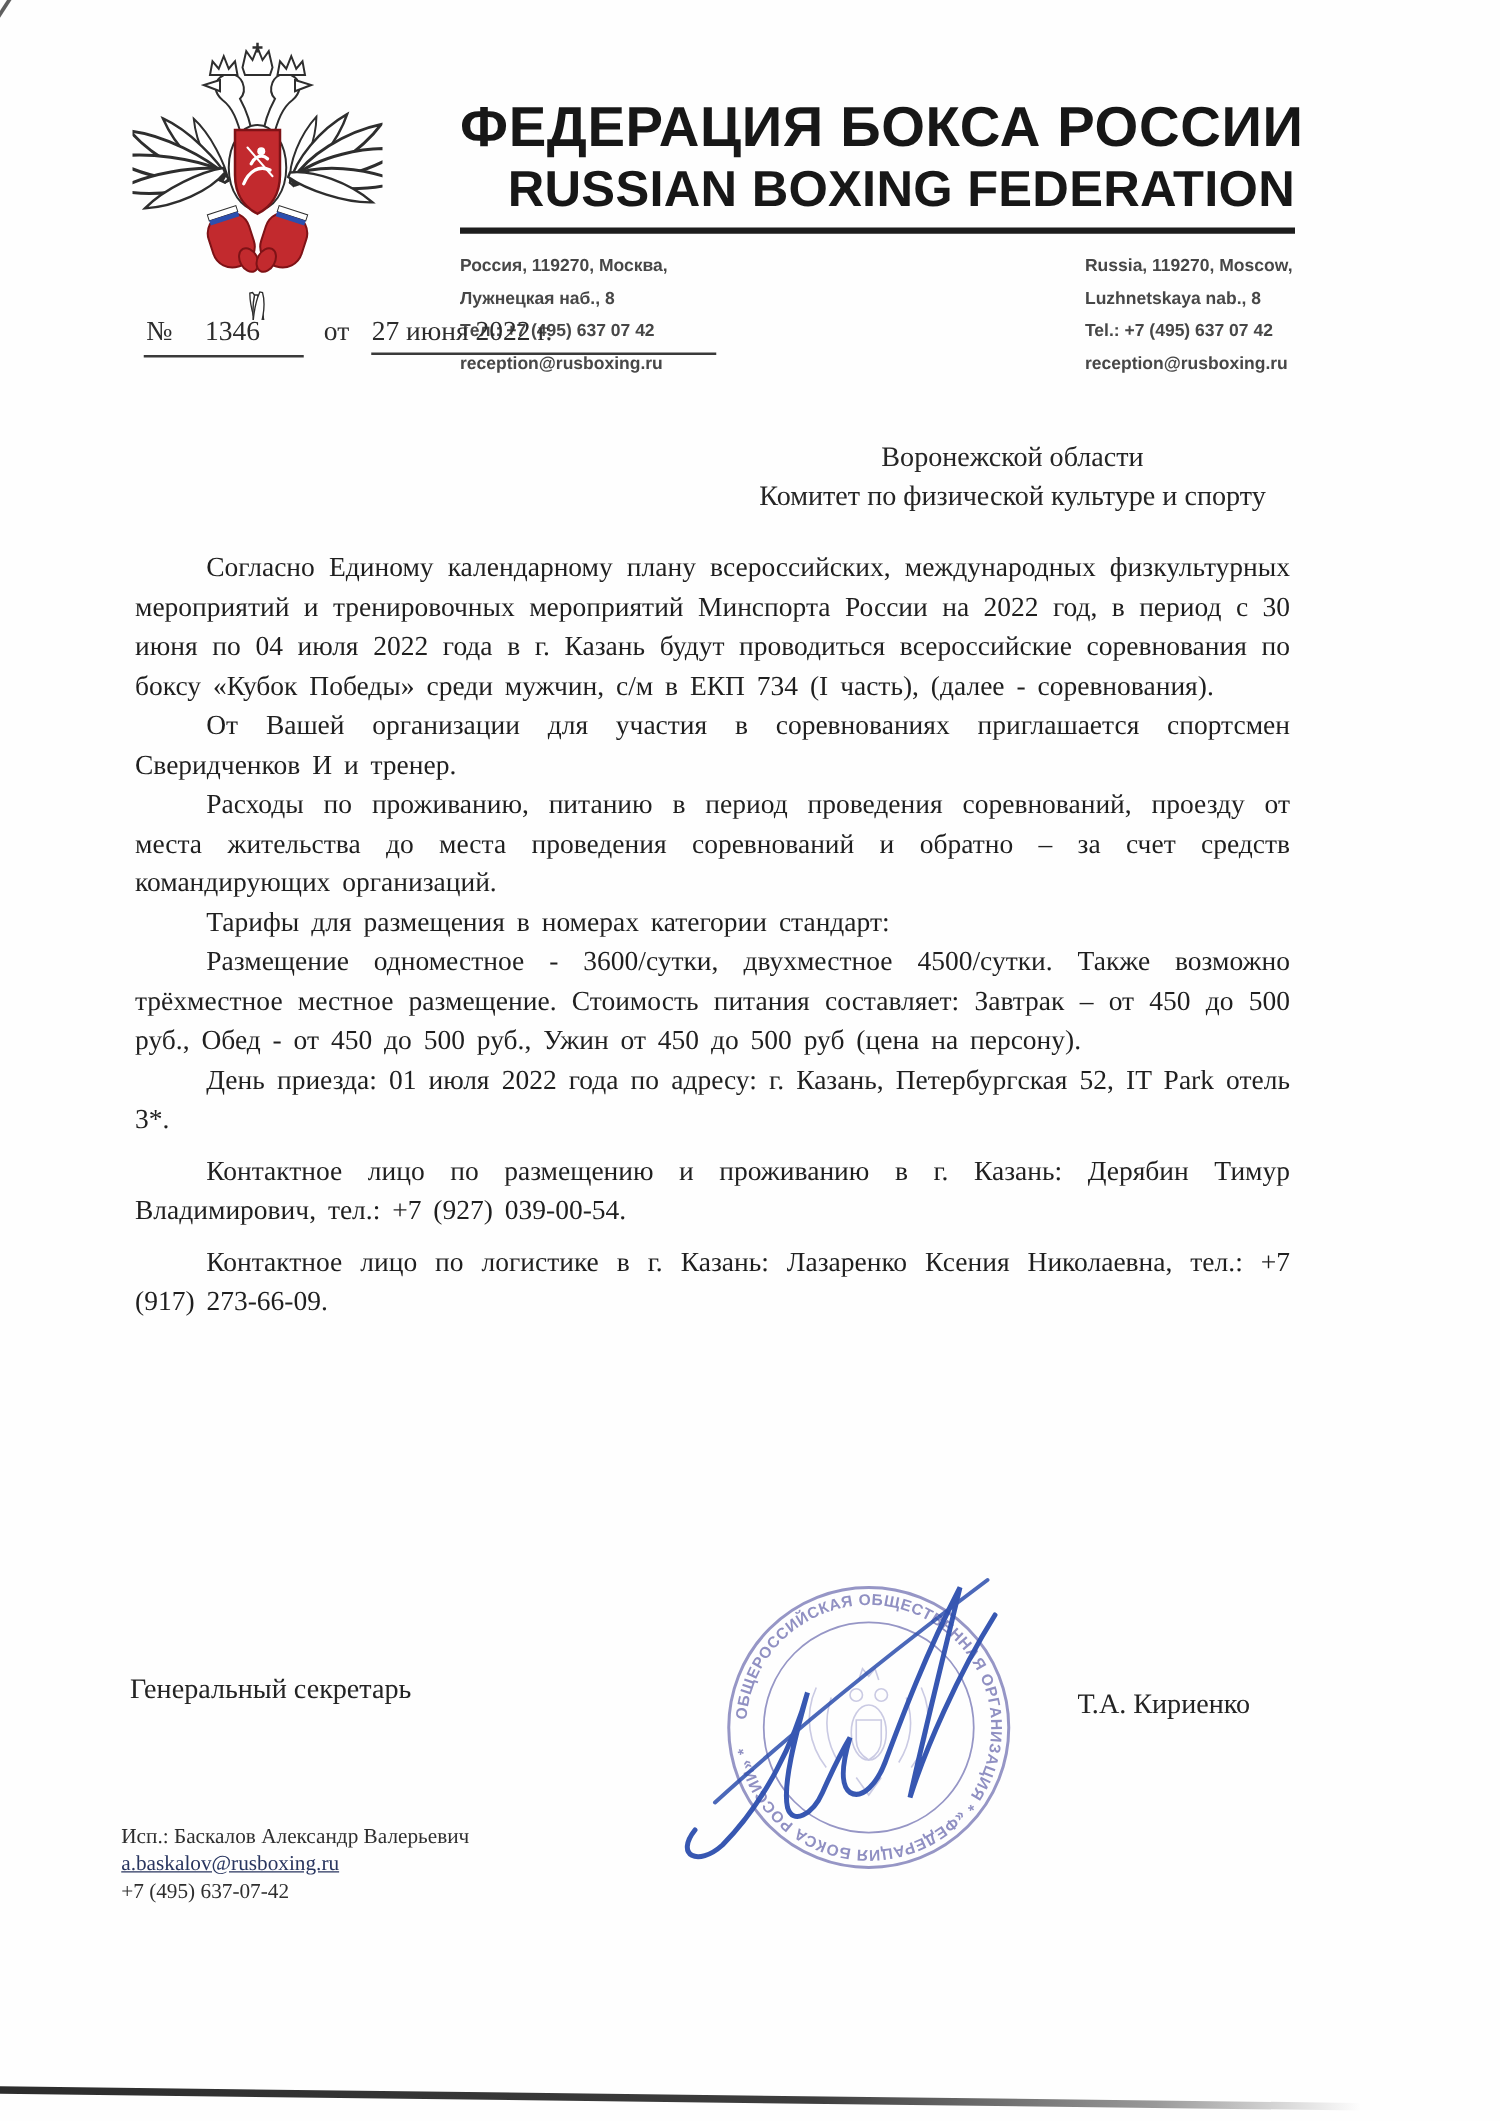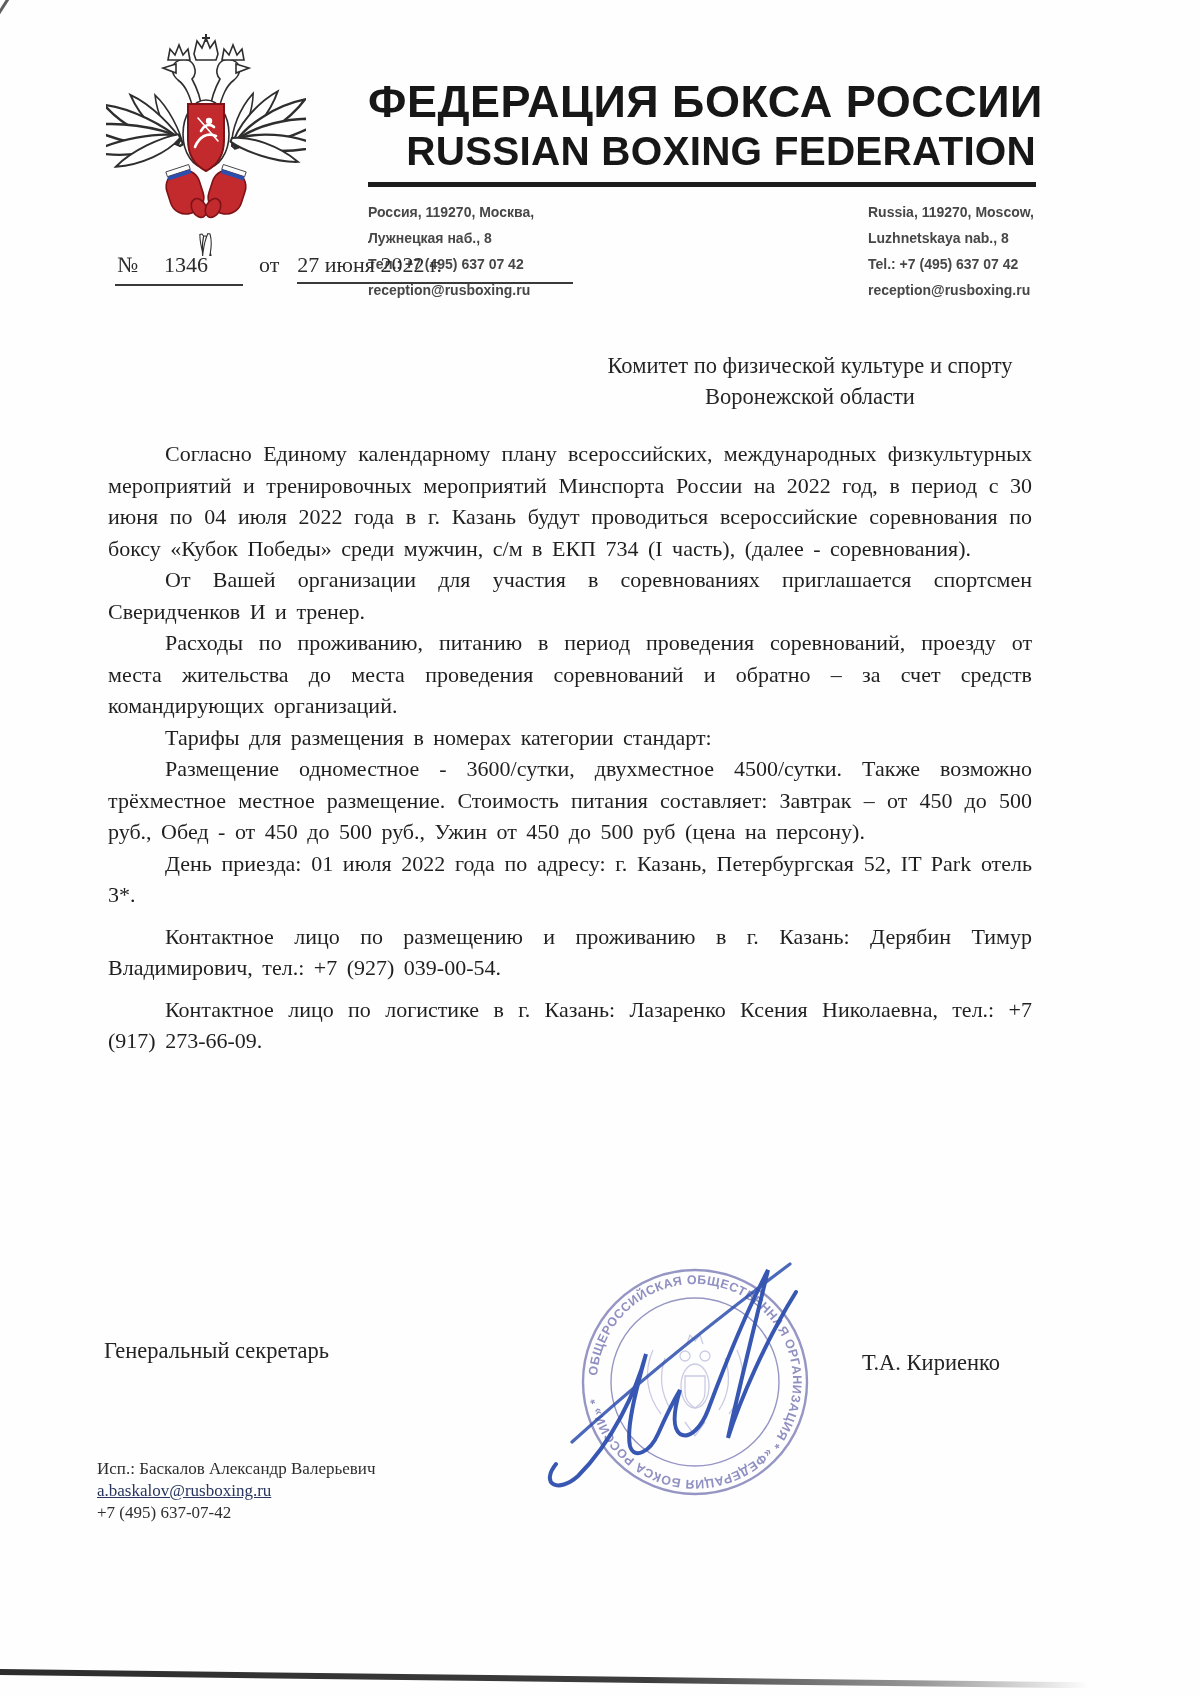--- a/index.html
+++ b/index.html
@@ -135,22 +135,22 @@
   <div class="ref-line">
     <span class="ref-group1">
       <span>№</span>
       <span>1346</span>
     </span>
     <span class="ref-ot">от</span>
     <span class="ref-group2">27 июня 2022 г.</span>
   </div>
 
   <div class="recipient">
+    <div>Воронежской области</div>
     <div>Комитет по физической культуре и спорту</div>
-    <div>Воронежской области</div>
   </div>
 
   <div class="body-text">
     <p>Согласно Единому календарному плану всероссийских, международных физкультурных мероприятий и тренировочных мероприятий Минспорта России на 2022 год, в период с 30 июня по 04 июля 2022 года в г. Казань будут проводиться всероссийские соревнования по боксу «Кубок Победы» среди мужчин, с/м в ЕКП 734 (I часть), (далее - соревнования).</p>
     <p>От Вашей организации для участия в соревнованиях приглашается спортсмен Сверидченков И и тренер.</p>
     <p>Расходы по проживанию, питанию в период проведения соревнований, проезду от места жительства до места проведения соревнований и обратно – за счет средств командирующих организаций.</p>
     <p>Тарифы для размещения в номерах категории стандарт:</p>
     <p>Размещение  одноместное - 3600/сутки, двухместное 4500/сутки. Также возможно трёхместное местное размещение. Стоимость питания составляет: Завтрак – от 450 до 500 руб., Обед - от 450 до 500 руб., Ужин от 450 до 500 руб (цена на персону).</p>
     <p>День приезда: 01 июля 2022 года по адресу: г. Казань, Петербургская 52, IT Park отель 3*.</p>
     <p class="gap">Контактное лицо по размещению и проживанию в г. Казань: Дерябин Тимур Владимирович, тел.: +7 (927) 039-00-54.</p>

